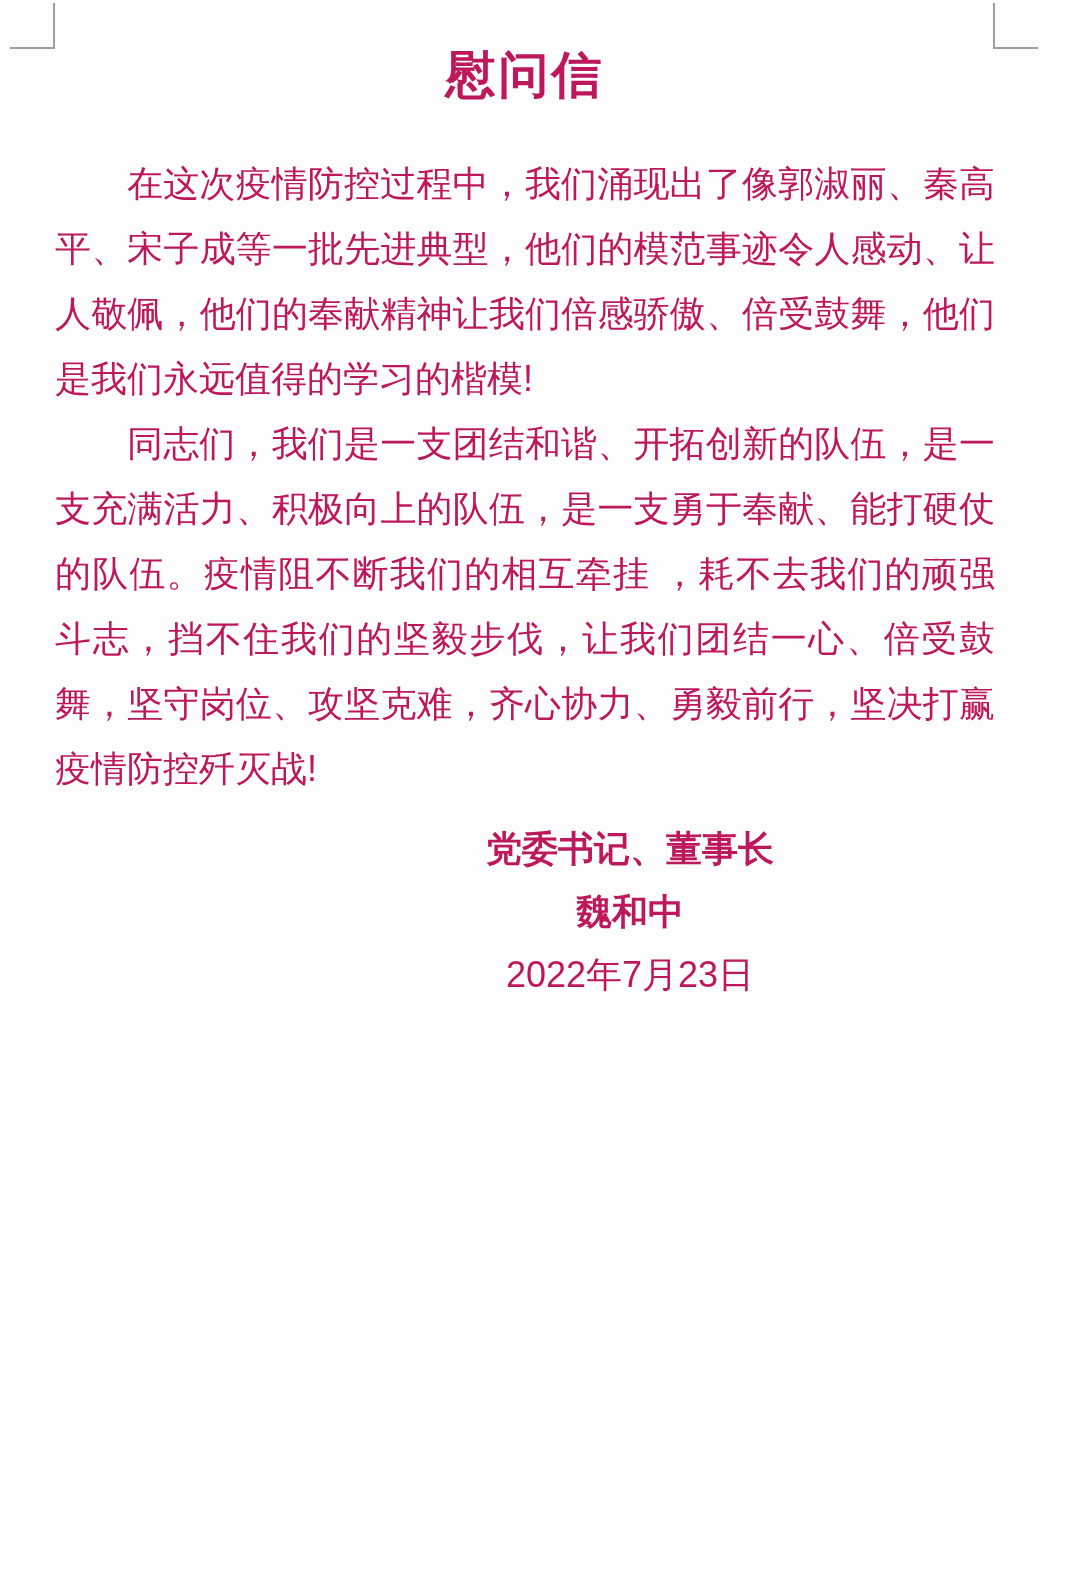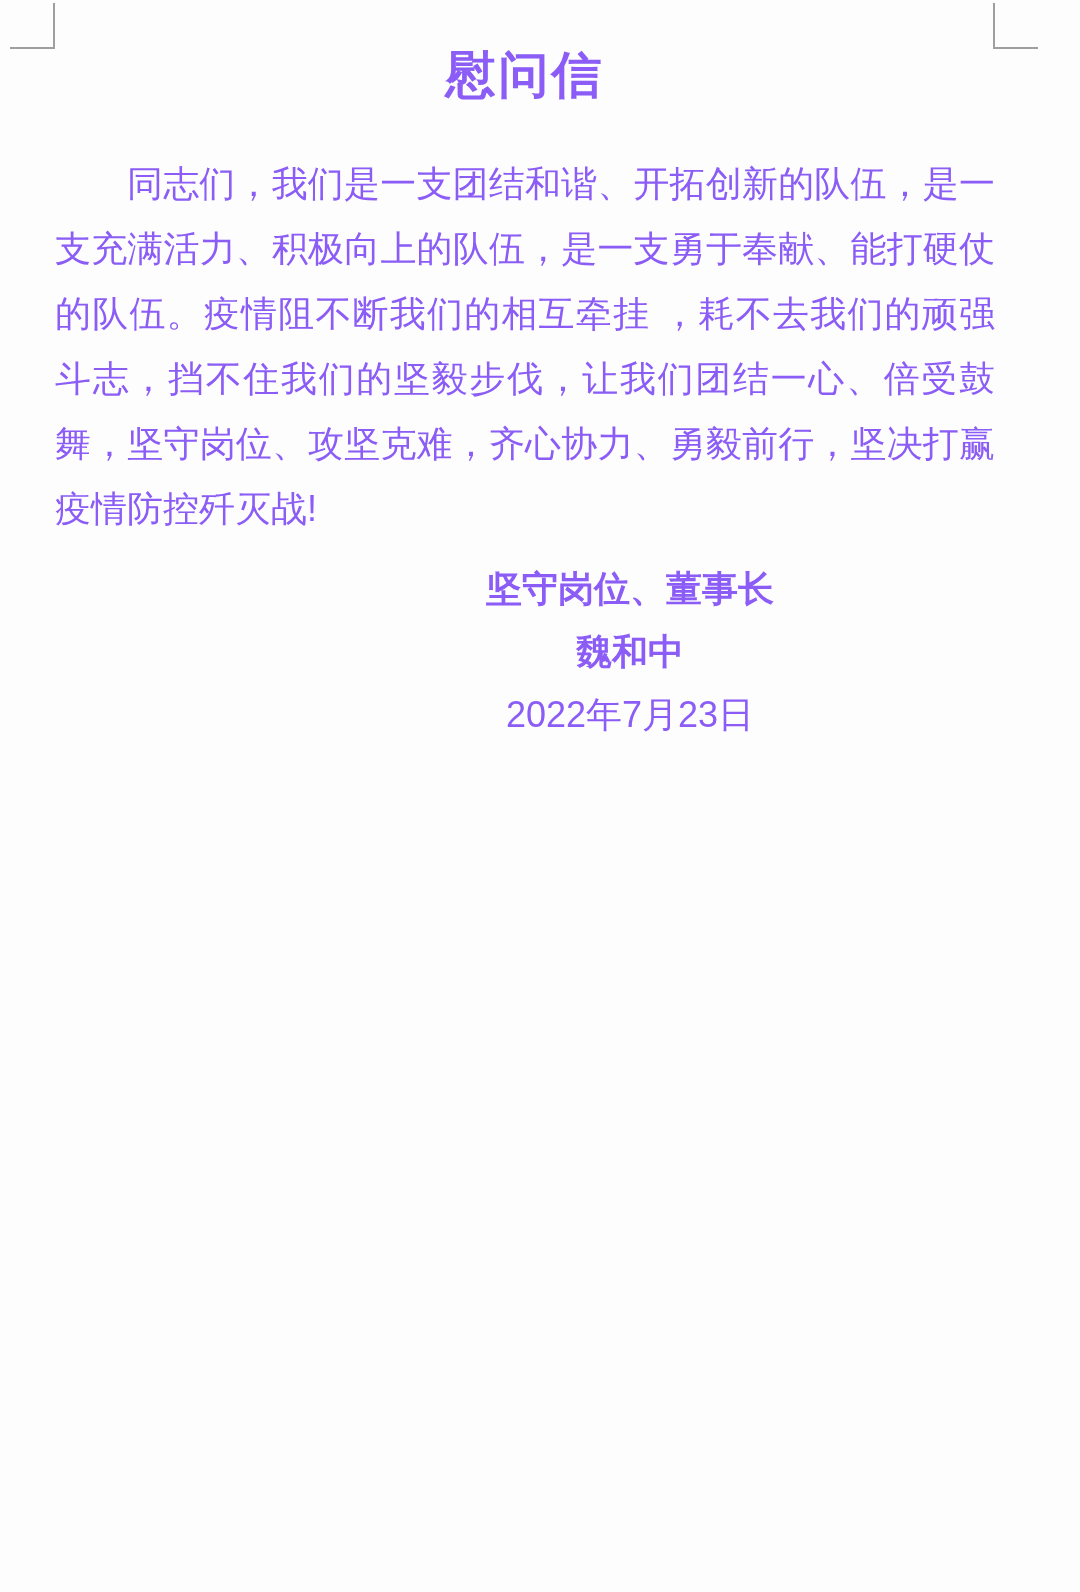--- a/index.html
+++ b/index.html
@@ -5,21 +5,21 @@
   html, body {
     margin: 0;
     padding: 0;
     background: #ffffff;
   }
   .page {
     position: relative;
     width: 1080px;
     height: 1592px;
     background: #fdfdfd;
-    color: #8b5cf6;
+    color: #be185d;
     font-family: "Liberation Sans", sans-serif;
     overflow: hidden;
   }
   
   .crop-mark {
     position: absolute;
     top: 3px;
     width: 43px;
     height: 44px;
     pointer-events: none;
@@ -85,23 +85,24 @@
 
   <div class="crop-mark left"></div>
   <div class="crop-mark right"></div>
 
   <div class="content">
 
     <h1 class="title">慰问信</h1>
 
 
 
+    <p class="body-text para">在这次疫情防控过程中，我们涌现出了像郭淑丽、秦高平、宋子成等一批先进典型，他们的模范事迹令人感动、让人敬佩，他们的奉献精神让我们倍感骄傲、倍受鼓舞，他们是我们永远值得的学习的楷模!</p>
 
     <p class="body-text para">同志们，我们是一支团结和谐、开拓创新的队伍，是一支充满活力、积极向上的队伍，是一支勇于奉献、能打硬仗的队伍。疫情阻不断我们的相互牵挂 ，耗不去我们的顽强斗志，挡不住我们的坚毅步伐，让我们团结一心、倍受鼓舞，坚守岗位、攻坚克难，齐心协力、勇毅前行，坚决打赢疫情防控歼灭战!</p>
 
     <div class="signature body-text">
-      <p class="sig-title">坚守岗位、董事长</p>
+      <p class="sig-title">党委书记、董事长</p>
       <p class="sig-name">魏和中</p>
       <p class="sig-date">2022年7月23日</p>
     </div>
 
   </div>
 </div>
 
 </body></html>

